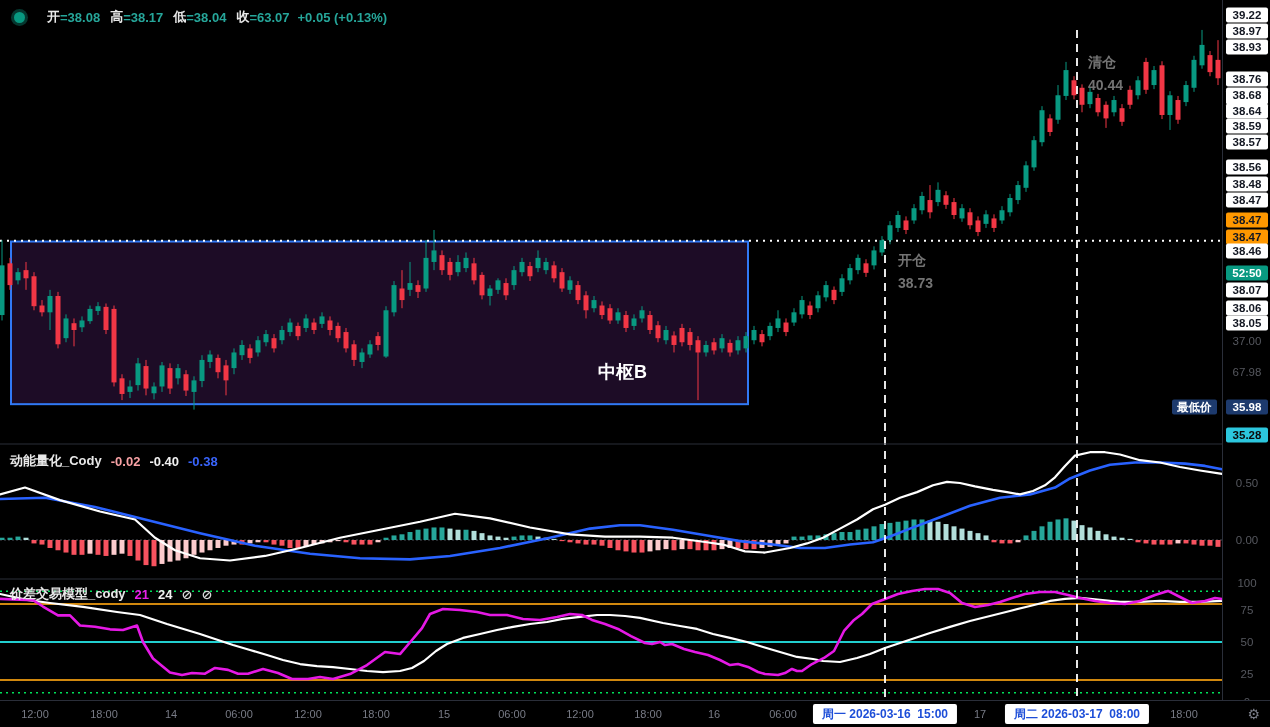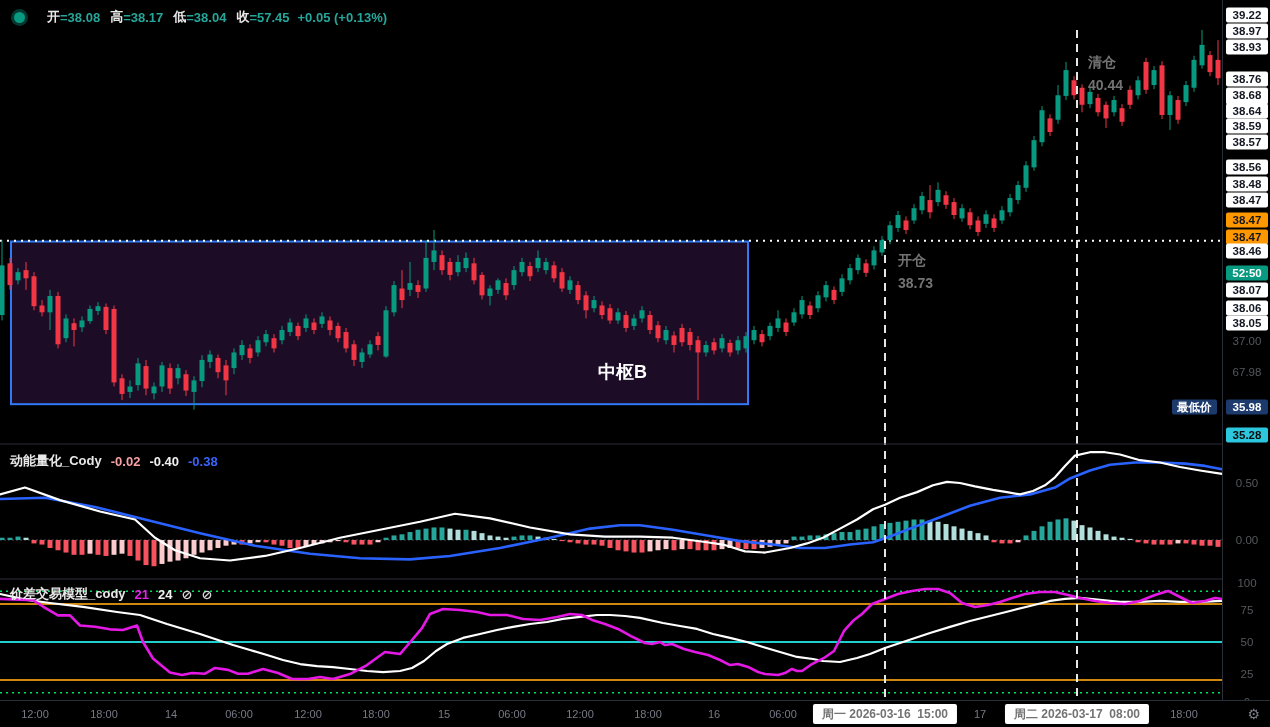--- a/index.html
+++ b/index.html
@@ -34,21 +34,21 @@
   .bg-c{background:#2cc7de;color:#0b0b0b;}
   .bg-d{background:transparent;color:#56585f;font-weight:normal;}
   
   #lowest-tag{position:absolute;top:407px;left:1172px;transform:translateY(-50%);
               background:#1d3a6d;color:#fff;font-size:11.5px;font-weight:bold;line-height:15px;
               padding:0 5px;border-radius:2px;z-index:5;}
   
   #time-axis{position:absolute;left:0;top:700px;width:1270px;height:27px;background:#000;
              border-top:1px solid #2a2e39;z-index:6;}
   .ttick{position:absolute;top:7px;transform:translateX(-50%);font-size:11px;color:#787b86;}
-  .session{position:absolute;top:3px;transform:translateX(-50%);background:#fff;color:#737373;
+  .session{position:absolute;top:3px;transform:translateX(-50%);background:#fff;color:#1d4ed8;
            font-size:12px;font-weight:bold;line-height:20px;padding:0 9px;border-radius:2px;white-space:pre;}
   #gear{position:absolute;right:10px;top:5px;font-size:14px;color:#787b86;cursor:pointer;}
   
   #watermark{position:absolute;left:8px;top:660px;display:flex;align-items:center;gap:8px;
              z-index:5;opacity:.96;}
   #watermark .brand{color:#fff;font-size:25px;font-weight:bold;letter-spacing:.5px;}
 </style>
 </head>
 <body>
 
@@ -539,21 +539,21 @@
         <line x1="0" y1="444" x2="1270" y2="444" stroke="#2a2e39" stroke-width="1"></line>
         <line x1="0" y1="579" x2="1270" y2="579" stroke="#2a2e39" stroke-width="1"></line>
       </g>
   </svg>
 
   <div id="legend">
     <span class="dot"></span>
     <span class="lw">开</span><span class="lv">=38.08</span>
     <span class="lw">高</span><span class="lv">=38.17</span>
     <span class="lw">低</span><span class="lv">=38.04</span>
-    <span class="lw">收</span><span class="lv">=57.45</span>
+    <span class="lw">收</span><span class="lv">=63.07</span>
     <span class="chg">+0.05 (+0.13%)</span>
   </div>
 
   <div class="anno" id="entry-anno" style="left:898px;top:253px;">
     <div>开仓</div>
     <div class="p2">38.73</div>
   </div>
   <div class="anno" id="exit-anno" style="left:1088px;top:55px;">
     <div>清仓</div>
     <div class="p2">40.44</div>

